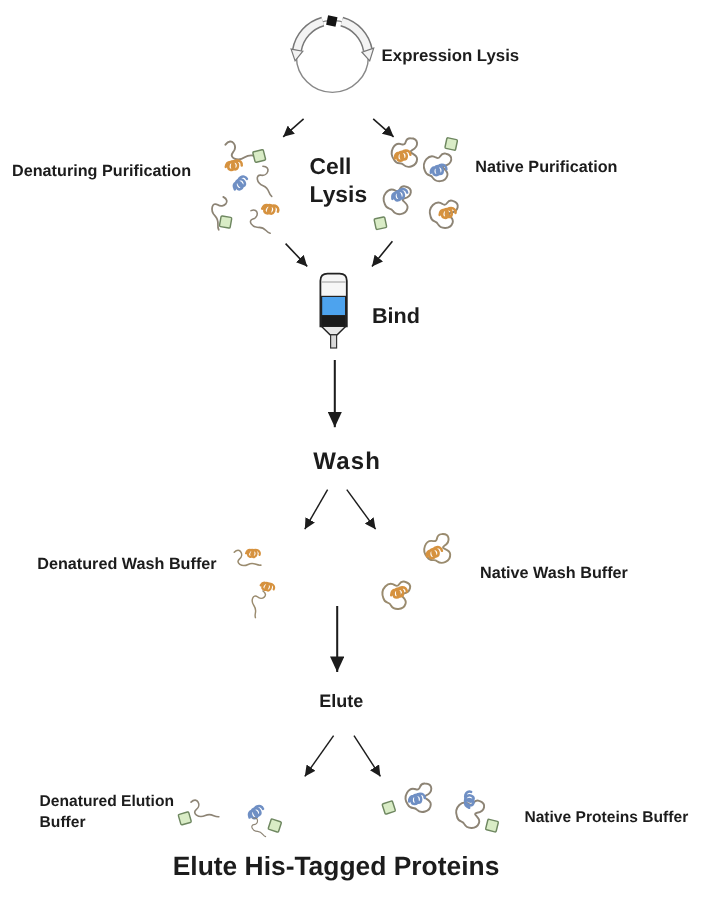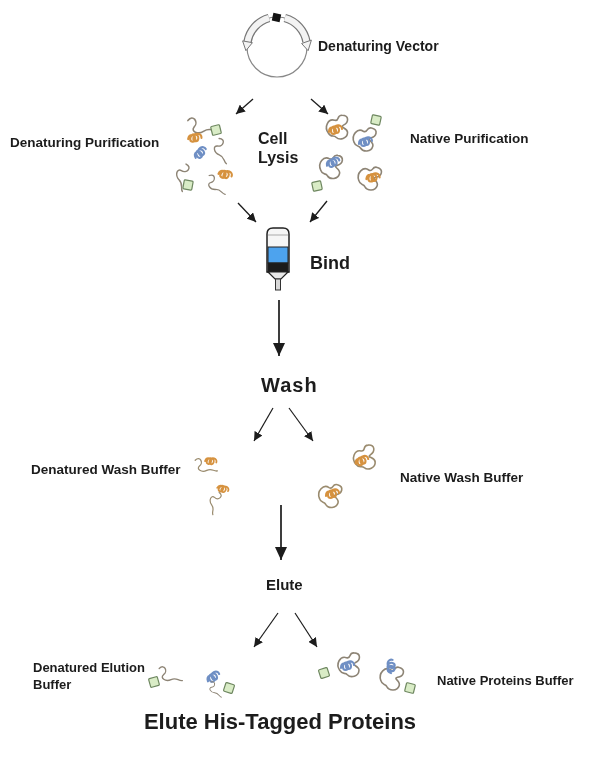--- a/index.html
+++ b/index.html
@@ -2,22 +2,22 @@
 <html style="--c-background: #ffffff; --c-text: #1c1c1c; --c-arrow: #1c1c1c; --c-resin_blue: #4da3ee; --c-column_cap_black: #1b1b1b; --c-his_tag_green: #d9ecc6; --c-his_tag_border: #6e8760; --c-helix_orange: #d6923f; --c-helix_blue: #6f8fc4; --c-backbone_gray: #8d8475; --c-plasmid_gray: #888888;"><head>
 <meta charset="utf-8">
 <style>
   html,body{margin:0;padding:0;background:#fff;}
   #page{position:relative;width:600px;height:760px;background:var(--c-background,#fff);
         font-family:"Liberation Sans",sans-serif;overflow:hidden;}
   #diagram-svg{position:absolute;left:0;top:0;}
   .lbl{position:absolute;font-weight:700;color:var(--c-text,#1c1c1c);white-space:nowrap;}
   .lbl-expression-vector{left:318px;top:38px;font-size:14px;}
   .lbl-denaturing{left:10px;top:135px;font-size:13.5px;}
-  .lbl-cell-lysis{left:258px;top:129px;font-size:16px;width:54px;white-space:normal;line-height:1.2;}
-  .lbl-native-purif{left:410px;top:131px;font-size:13.5px;}
+  .lbl-cell-lysis{left:258px;top:129px;font-size:19px;width:54px;white-space:normal;line-height:1.2;}
+  .lbl-native-purif{left:396px;top:131px;font-size:13.5px;}
   .lbl-bind{left:310px;top:253px;font-size:18px;}
   .lbl-wash{left:261px;top:374px;font-size:20px;letter-spacing:1px;}
   .lbl-den-wash{left:31px;top:462px;font-size:13.5px;}
   .lbl-nat-wash{left:400px;top:470px;font-size:13.5px;}
   .lbl-elute{left:266px;top:576px;font-size:15px;}
   .lbl-den-elu{left:33px;top:660px;font-size:13px;width:112px;white-space:normal;line-height:1.3;}
   .lbl-nat-elu{left:437px;top:673px;font-size:13px;}
   .lbl-title{left:90px;top:709px;width:380px;text-align:center;font-size:22px;}
 </style>
 </head>
@@ -162,21 +162,21 @@
         <use href="#helix" color="var(--c-helix_blue)" transform="translate(10,9)"></use>
       </g>
       <g transform="translate(380,662)">
         <use href="#tangle" color="#8d8475" transform="rotate(10)"></use>
         <use href="#helix" color="var(--c-helix_blue)" transform="translate(5,10) rotate(-70)"></use>
         <use href="#tag" transform="translate(30,26) rotate(14)"></use>
       </g>
     </g>
   </svg>
 
-  <div class="lbl lbl-expression-vector">Denaturing Vector</div>
+  <div class="lbl lbl-expression-vector">Expression Lysis</div>
   <div class="lbl lbl-denaturing">Denaturing Purification</div>
   <div class="lbl lbl-cell-lysis">Cell Lysis</div>
   <div class="lbl lbl-native-purif">Native Purification</div>
   <div class="lbl lbl-bind">Bind</div>
   <div class="lbl lbl-wash">Wash</div>
   <div class="lbl lbl-den-wash">Denatured Wash Buffer</div>
   <div class="lbl lbl-nat-wash">Native Wash Buffer</div>
   <div class="lbl lbl-elute">Elute</div>
   <div class="lbl lbl-den-elu">Denatured Elution Buffer</div>
   <div class="lbl lbl-nat-elu">Native Proteins Buffer</div>

